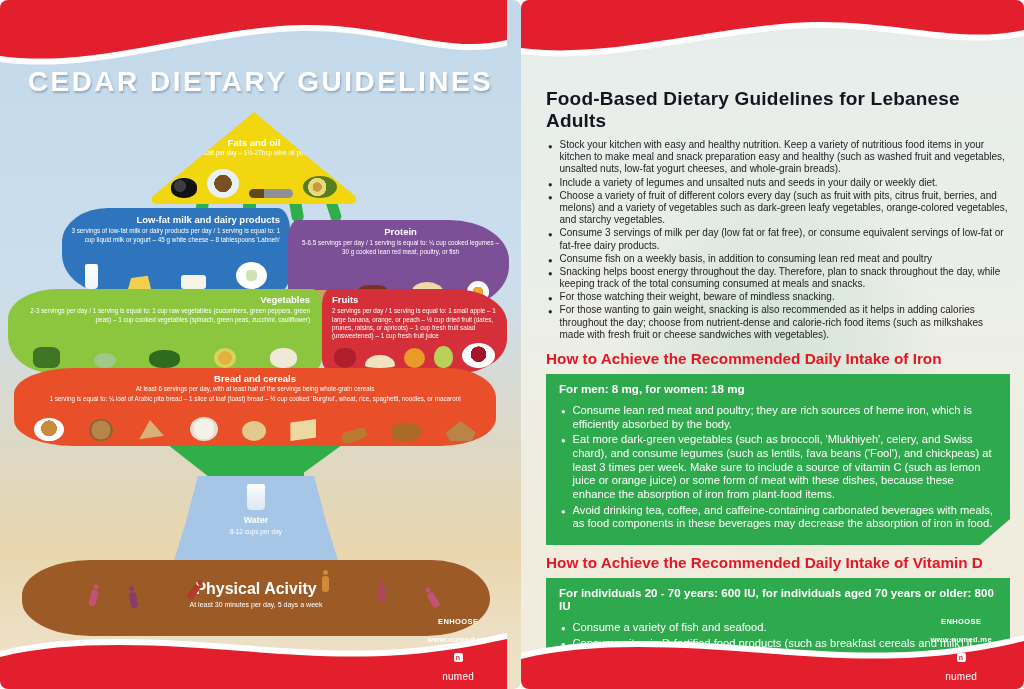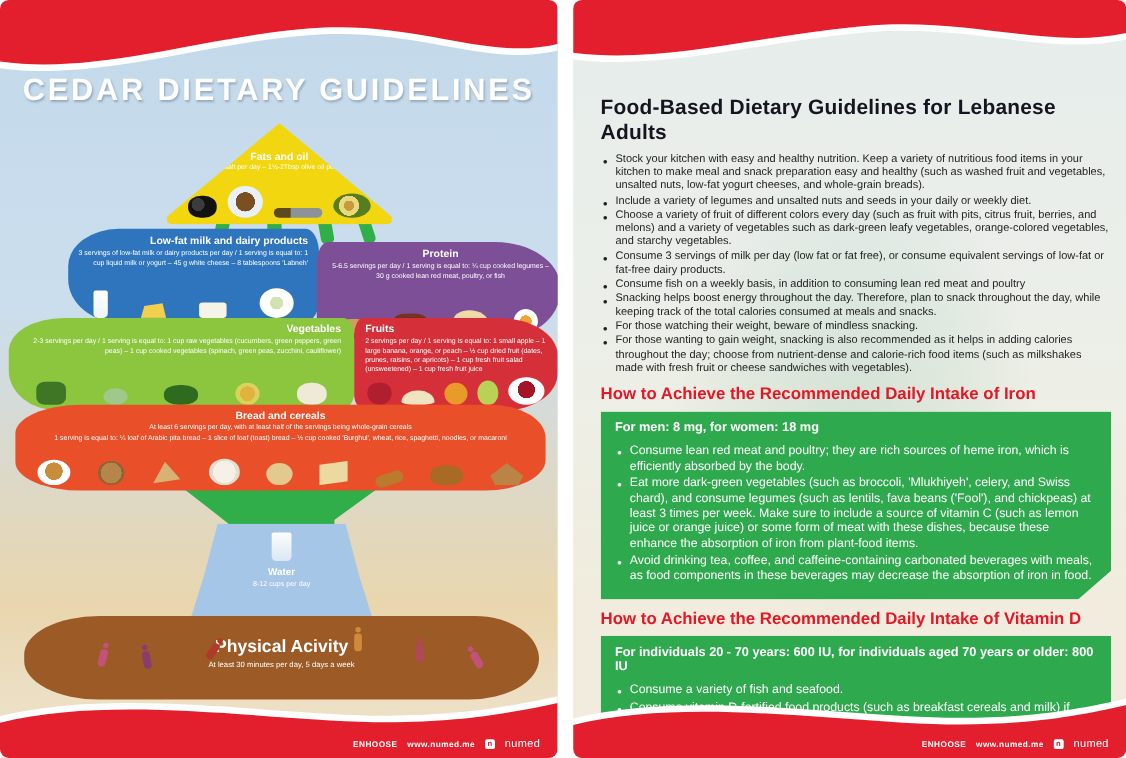--- a/index.html
+++ b/index.html
@@ -1,19 +1,19 @@
 <!DOCTYPE html>
 <html><head>
 <meta charset="utf-8">
 <style>
   html,body{margin:0;padding:0;}
   body{width:1024px;height:689px;background:#ffffff;font-family:"Liberation Sans",sans-serif;overflow:hidden;}
   .poster{position:relative;width:1024px;height:689px;background:#fff;}
   .panel{position:absolute;top:0;height:689px;overflow:hidden;border-radius:8px;}
-  .panel-left{left:0;width:507px;background:linear-gradient(180deg,#c3d8e9 0%,#cadeee 40%,#dcd9c9 62%,#e9d6ae 80%,#ecdfc4 92%,#ece1c6 100%);}
+  .panel-left{left:0;width:507px;background:linear-gradient(180deg,#c3d8e9 0%,#cadeee 40%,#dcd9c9 62%,#e9d6ae 80%,#ecdfc4 92%,#ece1c6 100%);padding-left:14px;}
   .panel-right{left:521px;width:503px;background:linear-gradient(180deg,#e6edec 0%,#ecefe8 45%,#f1ecdd 80%,#f1ecdd 100%);}
   .wave-top,.wave-bottom{position:absolute;left:0;width:100%;}
   .wave-top{top:0;height:80px;}
   .wave-bottom{bottom:0;height:58px;}
   svg{display:block;}
 
   
   .cedar-title{position:absolute;top:66px;left:0;width:100%;text-align:center;color:#fff;
     font-size:28px;font-weight:bold;letter-spacing:2.5px;text-shadow:1px 2px 2px rgba(90,110,130,.45);}
   .blob{position:absolute;color:#fff;}
@@ -109,21 +109,21 @@
   .bullet{display:flex;font-size:10px;line-height:1.22;color:#222;margin-bottom:1px;}
   .bullet::before{content:"\25CF";font-size:7.5px;margin:3px 7px 0 2px;flex:none;}
   .red-heading{margin-top:9px;font-size:15.3px;font-weight:bold;color:#e31726;}
   .green-box{margin-top:6px;background:#2fa94d;color:#fff;padding:8px 14px 12px 13px;
     clip-path:polygon(0 0,100% 0,100% calc(100% - 26px),calc(100% - 30px) 100%,0 100%);}
   .green-sub{font-size:11.6px;font-weight:bold;margin-bottom:9px;}
   .green-box .bullet{color:#fff;font-size:11.2px;margin-bottom:2px;}
   .watermark{position:absolute;left:90px;top:150px;width:330px;height:420px;
     background:radial-gradient(ellipse at center,rgba(130,185,160,.22) 0%,rgba(130,185,160,.10) 45%,transparent 70%);border-radius:50%;}
 
-  .footer-line{position:absolute;right:16px;bottom:7px;display:flex;align-items:center;gap:9px;color:#fff;font-size:7.5px;font-weight:bold;letter-spacing:.4px;}
+  .footer-line{position:absolute;right:32px;bottom:7px;display:flex;align-items:center;gap:9px;color:#fff;font-size:7.5px;font-weight:bold;letter-spacing:.4px;flex-direction:column;}
   .logo-box{display:inline-flex;align-items:center;justify-content:center;width:9px;height:9px;border-radius:2px;background:#fff;color:#e41f2d;font-size:7px;font-weight:bold;line-height:1;}
   .numed-word{font-size:10px;font-weight:normal;letter-spacing:.3px;}
 </style>
 </head>
 <body>
 
 <div class="poster" data-name="poster">
 
   <div class="panel panel-left" data-name="left-panel">
     <div class="wave-top" data-name="left-top-red-wave">
@@ -280,21 +280,21 @@
           <div class="bullet" data-name="guideline-item">
           <span>Choose a variety of fruit of different colors every day (such as fruit with pits, citrus fruit, berries, and melons) and a variety of vegetables such as dark-green leafy vegetables, orange-colored vegetables, and starchy vegetables.</span>
         </div>
           <div class="bullet" data-name="guideline-item">
           <span>Consume 3 servings of milk per day (low fat or fat free), or consume equivalent servings of low-fat or fat-free dairy products.</span>
         </div>
           <div class="bullet" data-name="guideline-item">
           <span>Consume fish on a weekly basis, in addition to consuming lean red meat and poultry</span>
         </div>
           <div class="bullet" data-name="guideline-item">
-          <span>Snacking helps boost energy throughout the day. Therefore, plan to snack throughout the day, while keeping track of the total calories consumed at meals and snacks.</span>
+          <span>Snacking helps boost energy throughout the day. Therefore, plan to snack throughout the day, while keeping track of the total consuming consumed at meals and snacks.</span>
         </div>
           <div class="bullet" data-name="guideline-item">
           <span>For those watching their weight, beware of mindless snacking.</span>
         </div>
           <div class="bullet" data-name="guideline-item">
           <span>For those wanting to gain weight, snacking is also recommended as it helps in adding calories throughout the day; choose from nutrient-dense and calorie-rich food items (such as milkshakes made with fresh fruit or cheese sandwiches with vegetables).</span>
         </div>
         </div>
 
       <div class="red-heading" data-name="iron-heading">How to Achieve the Recommended Daily Intake of Iron</div>

